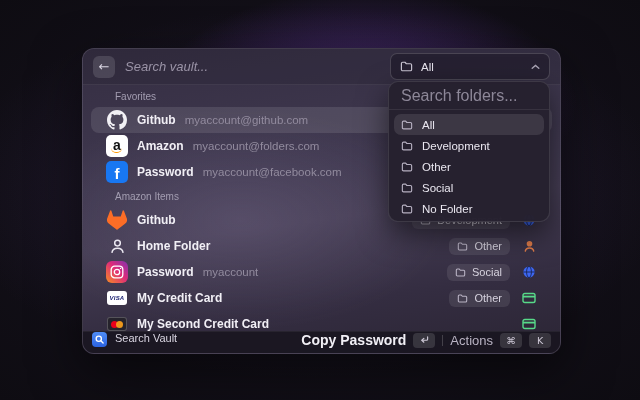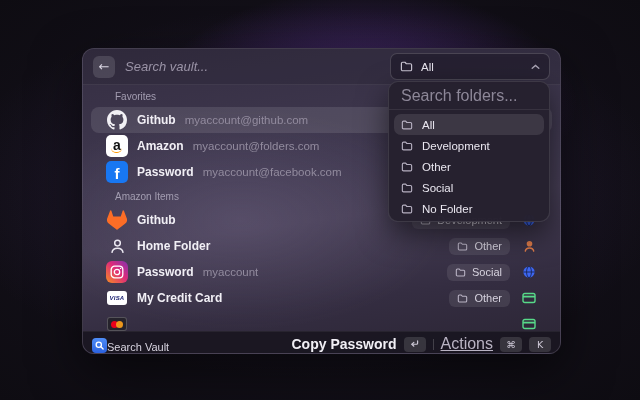--- a/index.html
+++ b/index.html
@@ -66,28 +66,28 @@
   .panel{position:absolute;right:10px;top:32px;width:162px;height:141px;box-sizing:border-box;z-index:10;
     background:rgba(38,33,47,0.985);border:1px solid rgba(255,255,255,0.11);border-radius:10px;
     box-shadow:0 12px 30px rgba(0,0,0,0.55);overflow:hidden;}
   .panel-search{height:27px;display:flex;align-items:center;padding:0 12px;color:#8d8798;font-size:16px;
     border-bottom:1px solid rgba(255,255,255,0.08);}
   .panel-list{padding:4px 5px;}
   .p-item{height:21px;display:flex;align-items:center;gap:9px;padding:0 7px;border-radius:7px;color:#eae7f0;font-size:11.5px;}
   .p-item.selected{background:rgba(255,255,255,0.10);}
   
   .footer{position:absolute;left:0;right:0;bottom:0;height:22px;z-index:20;
-    display:flex;align-items:flex-end;gap:0;padding:0 9px;box-sizing:border-box;
+    display:flex;align-items:flex-start;gap:8px;padding:0 9px;box-sizing:border-box;
     background:rgba(24,20,31,0.88);border-top:1px solid rgba(255,255,255,0.06);}
   .app-ic{width:15px;height:15px;border-radius:4px;background:linear-gradient(180deg,#4f8df7,#2b62e0);
     display:flex;align-items:center;justify-content:center;flex:0 0 auto;}
   .foot-lbl{color:#d8d4e0;font-size:11px;}
   .foot-right{margin-left:auto;display:flex;align-items:center;gap:7px;}
   .action-primary{color:#f1eff5;font-size:14px;font-weight:700;}
-  .action-sec{color:#b9b3c3;font-size:16px;text-decoration:underline;}
+  .action-sec{color:#b9b3c3;font-size:13px;}
   .keycap{min-width:16px;height:15px;padding:0 3px;border-radius:4px;background:rgba(255,255,255,0.13);
     display:flex;align-items:center;justify-content:center;color:#cfcad8;font-size:9.5px;
     font-family:"DejaVu Sans",sans-serif;}
   .vdiv{width:1px;height:11px;background:rgba(255,255,255,0.18);}
   svg{display:block;}
 </style>
 </head>
 <body>
 
 <div class="screen">
@@ -260,20 +260,21 @@
         </span>
       </div>
 
       <div class="row">
         <span class="ric">
           <span class="card mc-card">
               <span class="mc-c1"></span>
               <span class="mc-c2"></span>
             </span>
         </span>
+        <span class="title">My Second Credit Card</span>
         <span class="spacer"></span>
         <span class="ticon">
           <svg width="14" height="12" viewBox="0 0 14 12" fill="none" stroke="#57d989" stroke-width="1.4">
               <rect x="1" y="1.5" width="12" height="9" rx="1.8"></rect>
               <line x1="1" y1="4.6" x2="13" y2="4.6" stroke-width="1.8"></line>
             </svg>
         </span>
       </div>
     </div>
 

